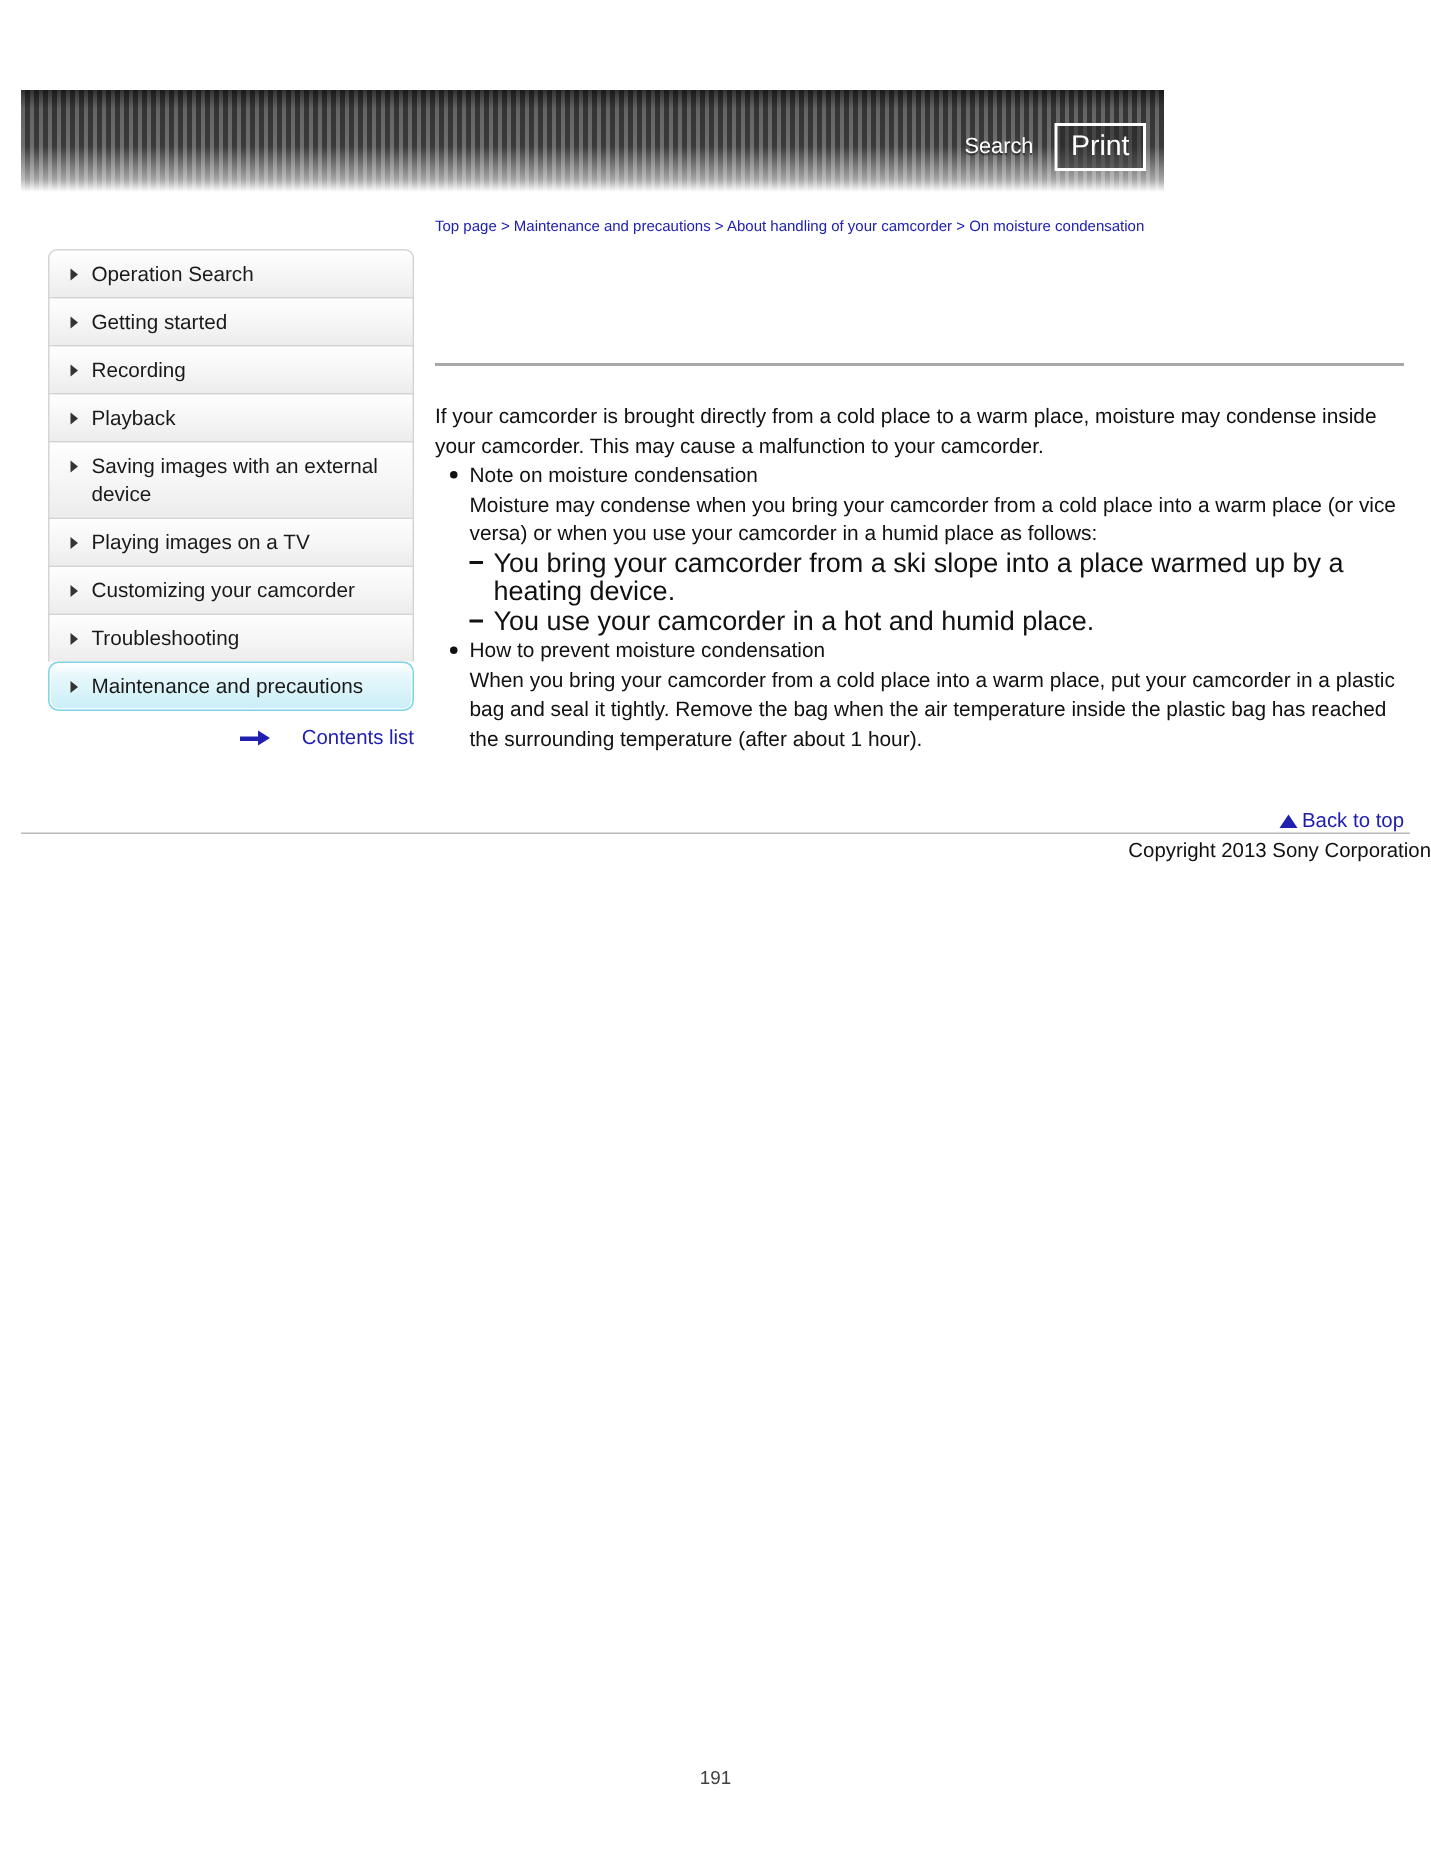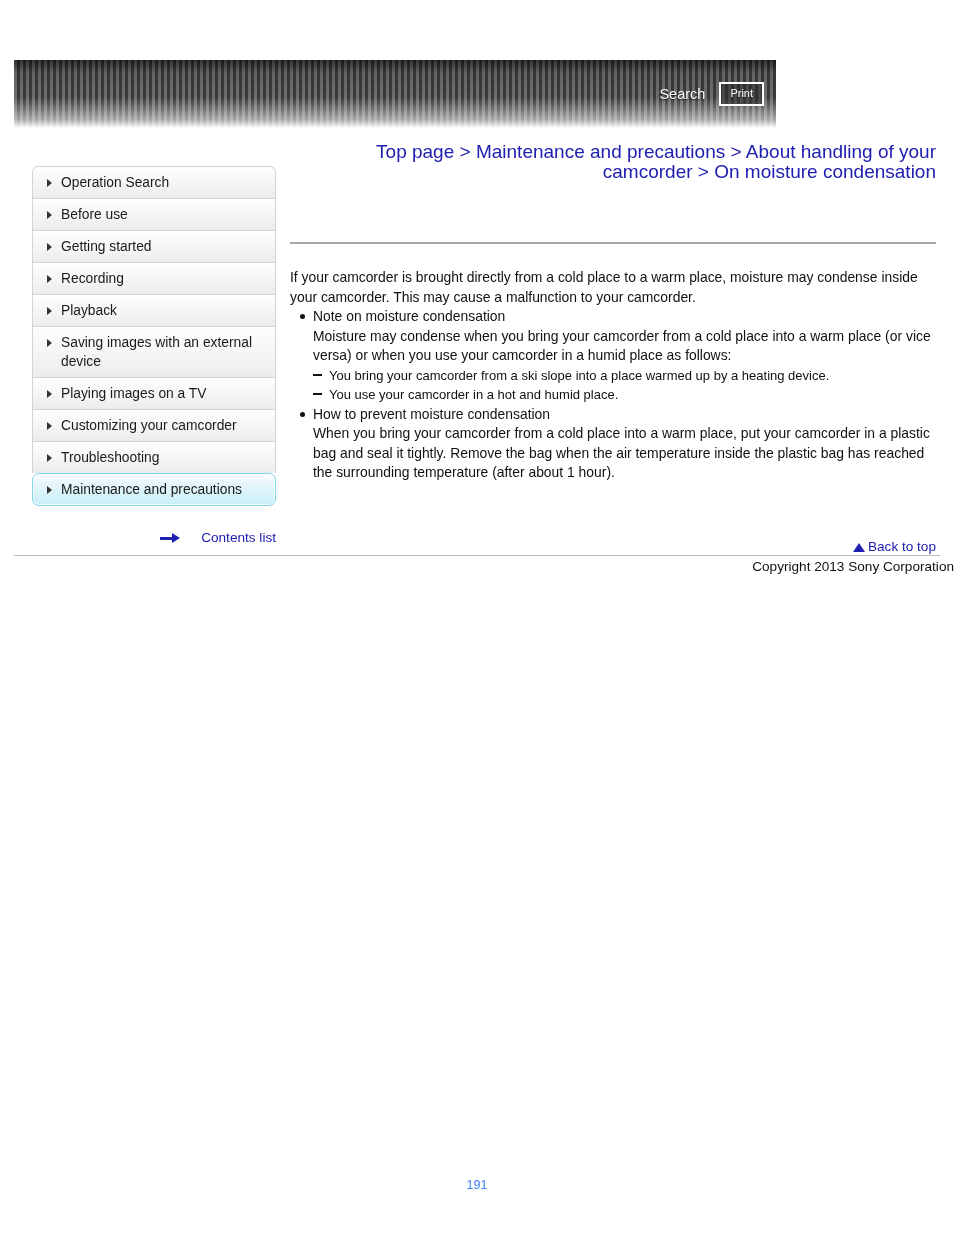--- a/index.html
+++ b/index.html
@@ -45,36 +45,36 @@
   }
   .search-link {
     color: #ffffff;
     font-size: 14.5px;
     line-height: 1;
     text-shadow: 0 1px 1px rgba(0,0,0,.6);
     cursor: pointer;
   }
   .print-button {
     color: #ffffff;
-    font-size: 11px;
+    font-size: 19px;
     line-height: 1;
     border: 2px solid #ffffff;
     padding: 4px 9px 5px 9px;
     background: rgba(40,40,40,0.55);
     cursor: pointer;
   }
 
   
   .breadcrumb {
     position: absolute;
     left: 290px;
     top: 142px;
     width: 646px;
-    text-align: right;
-    font-size: 19px;
+    text-align: left;
+    font-size: 10px;
     line-height: 20px;
     color: #2020b0;
   }
   .breadcrumb a {
     color: #2020b0;
     text-decoration: none;
     cursor: pointer;
   }
   .breadcrumb .sep { color: #2020b0; }
 
@@ -115,21 +115,21 @@
     border-bottom: 4px solid transparent;
     border-left: 5px solid #333333;
   }
   .nav-item.active {
     background: linear-gradient(to bottom, #ffffff 0%, #e6f7fb 30%, #c9eef7 100%);
     border: 1px solid #7fd4e8;
     border-radius: 7px;
     box-shadow: 0 0 0 1px rgba(255,255,255,0.8) inset;
   }
   .contents-list-link {
-    margin-top: 23px;
+    margin-top: 9px;
     text-align: right;
     font-size: 13.6px;
     line-height: 18px;
     color: #2020b0;
     cursor: pointer;
     display: flex;
     align-items: center;
     justify-content: flex-end;
     gap: 21px;
   }
@@ -197,21 +197,21 @@
     background: #111111;
   }
   .dash-list {
     list-style: none;
     margin: 0;
     padding: 0;
   }
   .dash-list > li {
     position: relative;
     padding-left: 16px;
-    font-size: 13px;
+    font-size: 18px;
     line-height: 19.5px;
   }
   .dash-list > li > .dash {
     position: absolute;
     left: 0;
     top: 8px;
     width: 9px;
     height: 2px;
     background: #111111;
   }
@@ -257,21 +257,21 @@
     line-height: 18px;
     color: #111111;
   }
   .page-number {
     position: absolute;
     left: 0;
     top: 1178px;
     width: 954px;
     text-align: center;
     font-size: 12.5px;
-    color: #3b82f6;
+    color: #404040;
   }
 </style>
 </head>
 <body>
 
 <div class="header-banner">
   <div class="header-actions">
     <span class="search-link">Search</span>
     <span class="print-button">Print</span>
   </div>
@@ -283,21 +283,20 @@
   <a>Maintenance and precautions</a>
   <span class="sep">&gt;</span>
   <a>About handling of your camcorder</a>
   <span class="sep">&gt;</span>
   <a>On moisture condensation</a>
 </div>
 
 <div class="sidebar">
   <div id="nav-items">
       <div class="nav-item"><span class="bullet"></span><span>Operation Search</span></div>
-      <div class="nav-item"><span class="bullet"></span><span>Before use</span></div>
       <div class="nav-item"><span class="bullet"></span><span>Getting started</span></div>
       <div class="nav-item"><span class="bullet"></span><span>Recording</span></div>
       <div class="nav-item"><span class="bullet"></span><span>Playback</span></div>
       <div class="nav-item"><span class="bullet"></span><span>Saving images with an external device</span></div>
       <div class="nav-item"><span class="bullet"></span><span>Playing images on a TV</span></div>
       <div class="nav-item"><span class="bullet"></span><span>Customizing your camcorder</span></div>
       <div class="nav-item"><span class="bullet"></span><span>Troubleshooting</span></div>
       <div class="nav-item active"><span class="bullet"></span><span>Maintenance and precautions</span></div>
     </div>
   <div class="contents-list-link">

